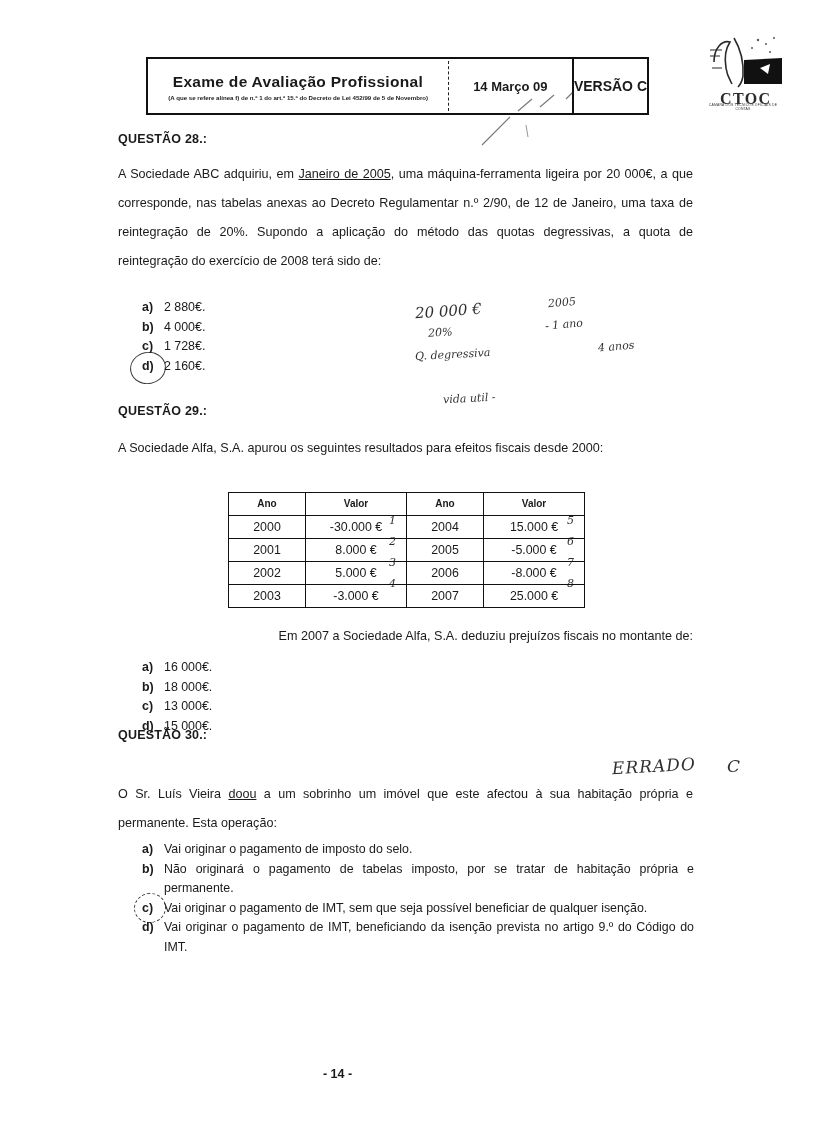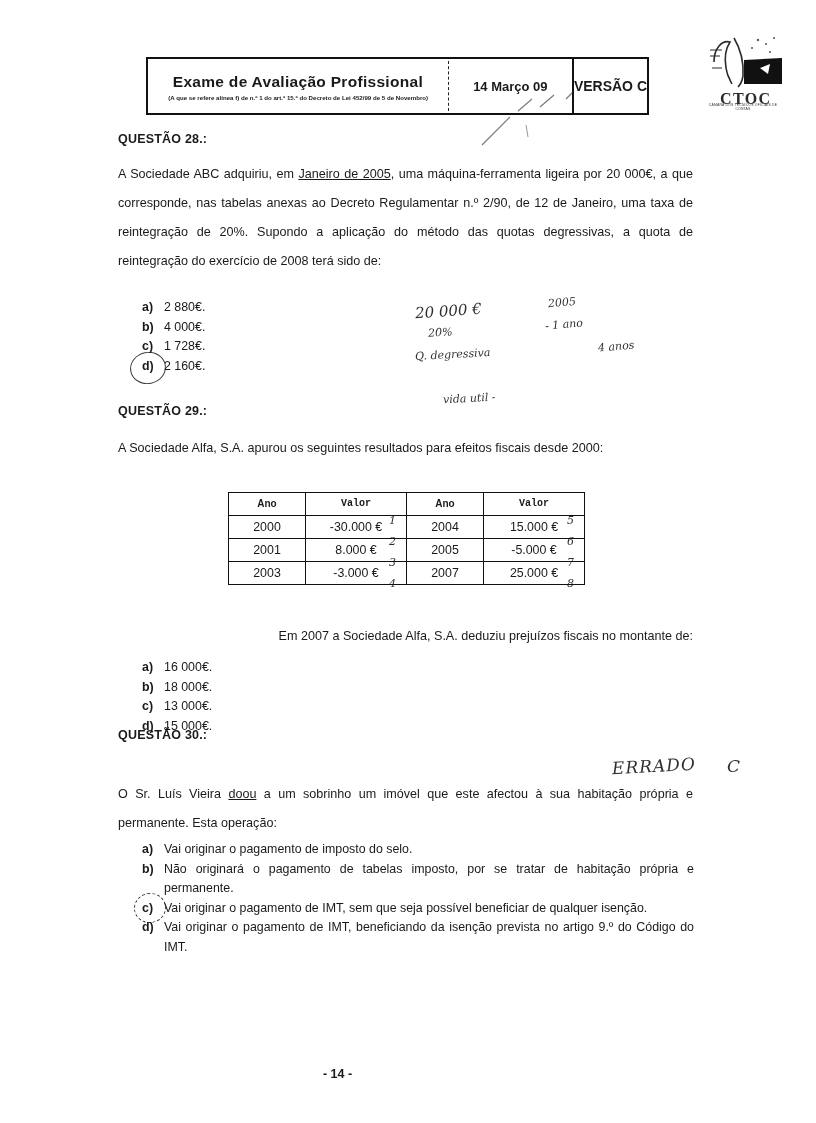--- a/index.html
+++ b/index.html
@@ -173,21 +173,21 @@
     border: 1px solid #111;
     text-align: center;
     padding: 2px 0 3px 0;
     height: 17px;
   }
   .data-table th {
     font-weight: bold;
     font-size: 10px;
   }
   .col-year { width: 76px; }
-  .col-value { width: 100px; font-family: Liberation Mono, monospace; }
+  .col-value { width: 100px; }
 
   
   .footer {
     position: absolute;
     left: 0;
     top: 1067px;
     width: 675px;
     text-align: center;
     font-size: 12.5px;
     font-weight: bold;
@@ -315,20 +315,26 @@
         <td>2004</td>
         <td>15.000 €</td>
       </tr>
       <tr>
         <td>2001</td>
         <td>8.000 €</td>
         <td>2005</td>
         <td>-5.000 €</td>
       </tr>
       <tr>
+        <td>2002</td>
+        <td>5.000 €</td>
+        <td>2006</td>
+        <td>-8.000 €</td>
+      </tr>
+      <tr>
         <td>2003</td>
         <td>-3.000 €</td>
         <td>2007</td>
         <td>25.000 €</td>
       </tr>
     </tbody>
   </table>
 
   <div class="ink ink-sm" style="left:389px; top:514px;">1</div>
   <div class="ink ink-sm" style="left:389px; top:535px;">2</div>

